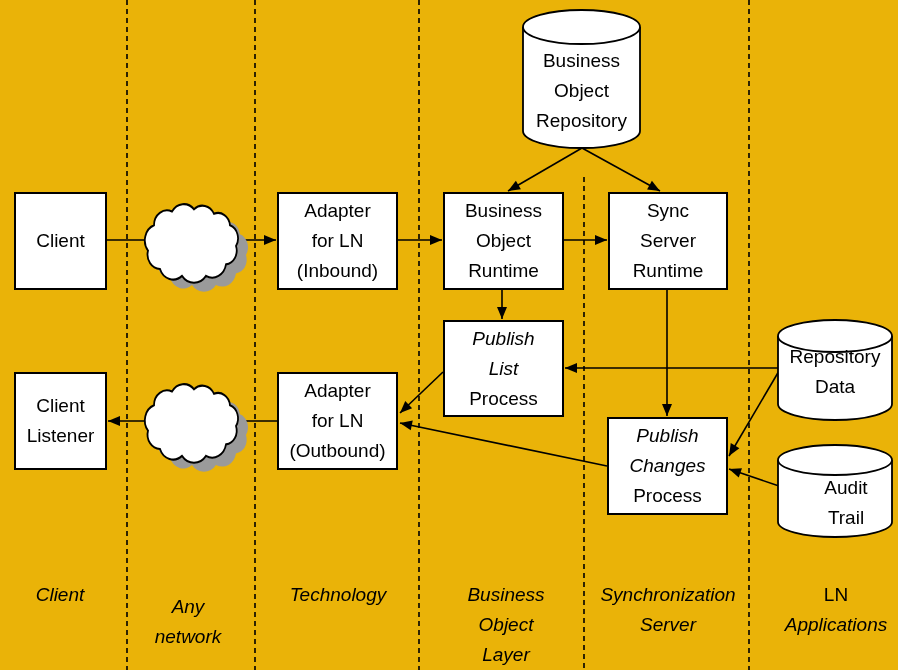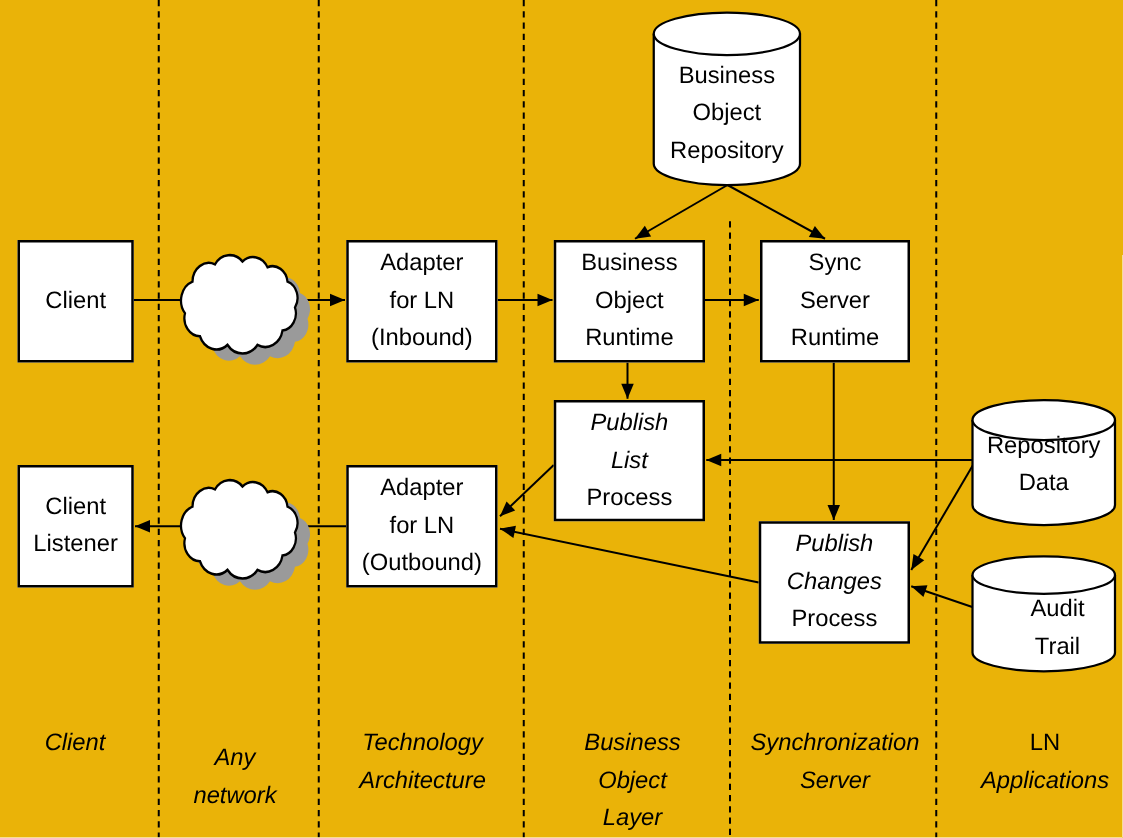--- a/index.html
+++ b/index.html
@@ -172,21 +172,20 @@
 
   <div class="lane" style="left:10px;top:580px;width:100px">
     <div class="tl">Client</div>
   </div>
   <div class="lane" style="left:128px;top:592px;width:120px">
     <div class="tl">Any</div>
     <div class="tl">network</div>
   </div>
   <div class="lane" style="left:248px;top:580px;width:180px">
     <div class="tl">Technology</div>
-    <div class="tl">Architecture</div>
   </div>
   <div class="lane" style="left:426px;top:580px;width:160px">
     <div class="tl">Business</div>
     <div class="tl">Object</div>
     <div class="tl">Layer</div>
   </div>
   <div class="lane" style="left:574px;top:580px;width:188px">
     <div class="tl">Synchronization</div>
     <div class="tl">Server</div>
   </div>

